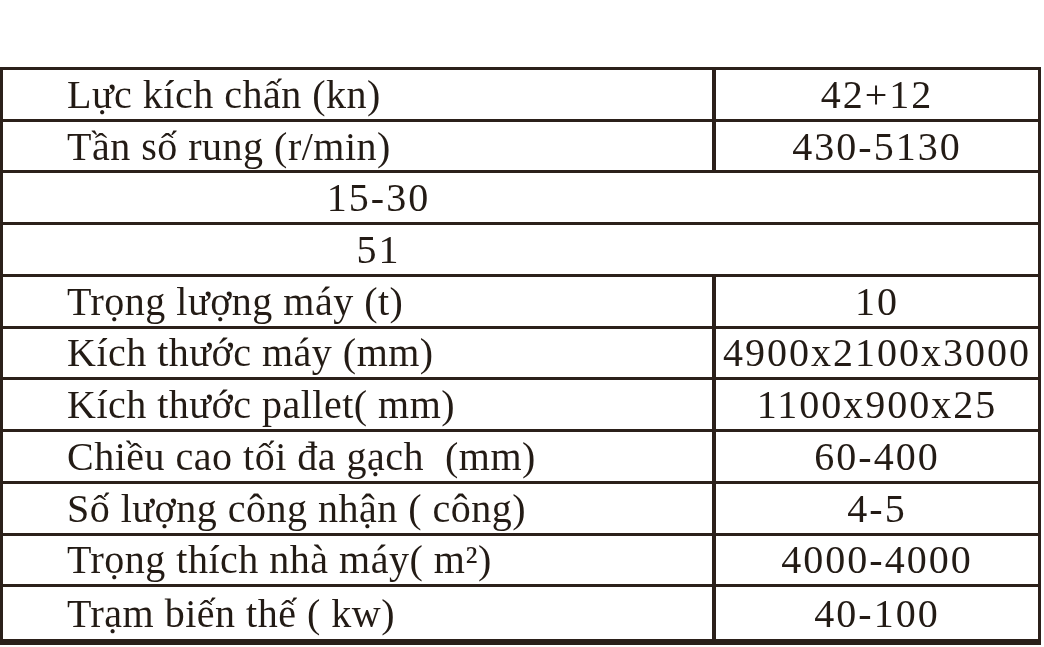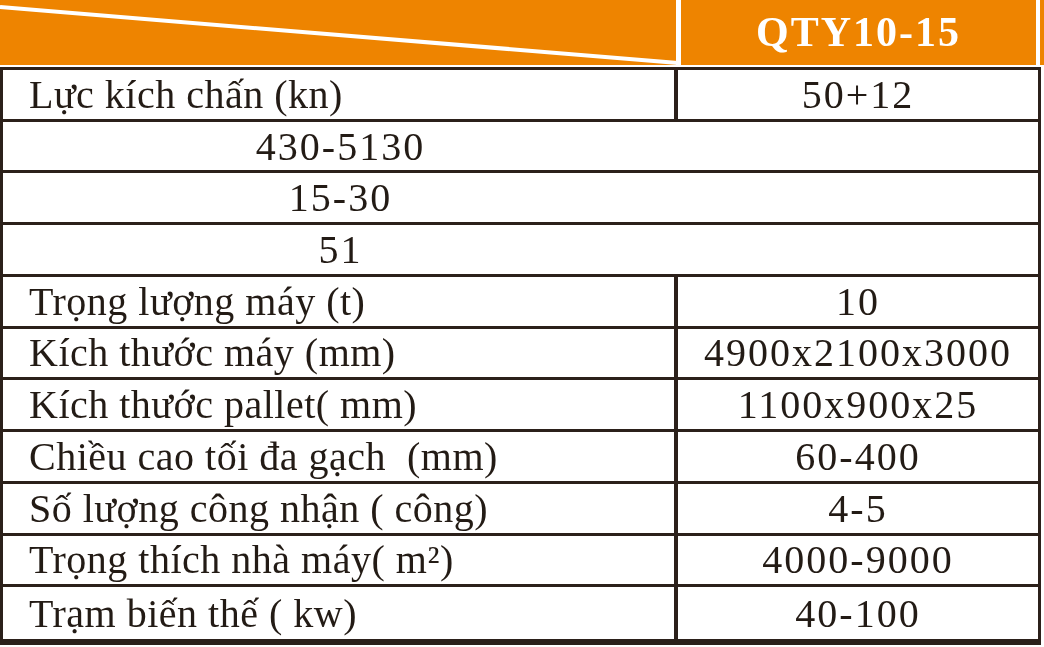--- a/index.html
+++ b/index.html
@@ -63,20 +63,21 @@
     border: 3px solid var(--border);
     border-bottom-width: 6px;
     display: grid;
     grid-template-rows: repeat(11, 1fr);
     background: #ffffff;
   }
   .row {
     display: grid;
     grid-template-columns: 675px 1fr;
     border-bottom: 3px solid var(--border);
+    padding-left: 38px;
   }
   .row:last-child { border-bottom: none; }
   .cell {
     display: flex;
     align-items: center;
     color: var(--text);
     font-size: 40px;
     white-space: nowrap;
     overflow: hidden;
   }
@@ -88,37 +89,30 @@
   .cell.value {
     justify-content: center;
     letter-spacing: 2px;
   }
 </style>
 </head>
 <body>
 
 <div class="page">
 
-  <div class="header">
-    <svg class="diag-svg" viewBox="0 0 680 65" preserveAspectRatio="none">
-      <line x1="0" y1="7" x2="678" y2="63" stroke="#ffffff" stroke-width="4"></line>
-    </svg>
-    <div class="header-divider"></div>
-    <div class="header-right-line"></div>
-    <div class="model-name">QTY10-15</div>
-  </div>
 
   <div class="spec-table">
     <div style="display:contents;">
     <div class="row">
       <div class="cell label">Lực kích chấn (kn)</div>
-      <div class="cell value">50+12</div>
+      <div class="cell value">42+12</div>
     </div>
   
     <div class="row">
+      <div class="cell label">Tần số rung (r/min)</div>
       <div class="cell value">430-5130</div>
     </div>
   
     <div class="row">
       <div class="cell value">15-30</div>
     </div>
   
     <div class="row">
       <div class="cell value">51</div>
     </div>
@@ -143,21 +137,21 @@
       <div class="cell value">60-400</div>
     </div>
   
     <div class="row">
       <div class="cell label">Số lượng công nhận ( công)</div>
       <div class="cell value">4-5</div>
     </div>
   
     <div class="row">
       <div class="cell label">Trọng thích nhà máy( m²)</div>
-      <div class="cell value">4000-9000</div>
+      <div class="cell value">4000-4000</div>
     </div>
   
     <div class="row">
       <div class="cell label">Trạm biến thế ( kw)</div>
       <div class="cell value">40-100</div>
     </div>
   </div>
   </div>
 
 </div>

